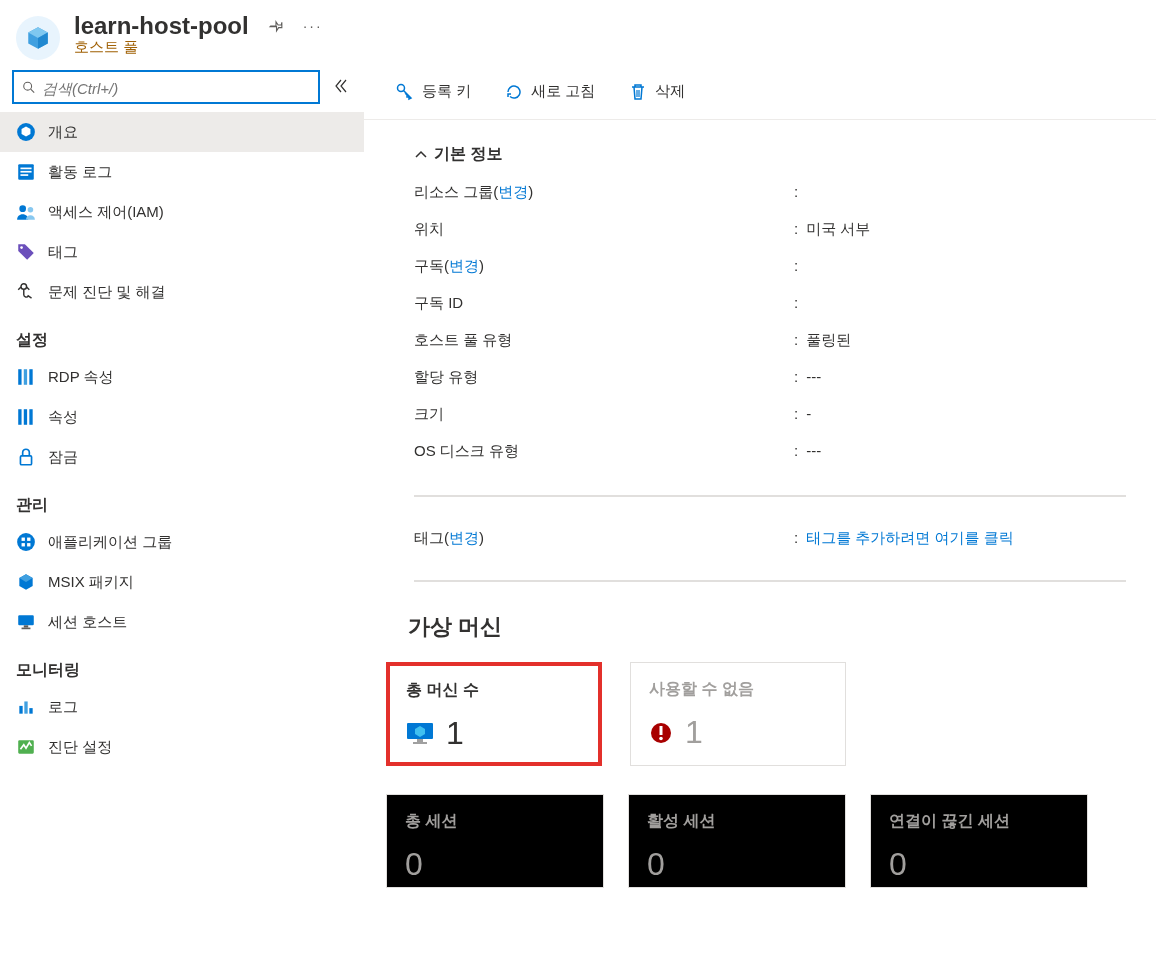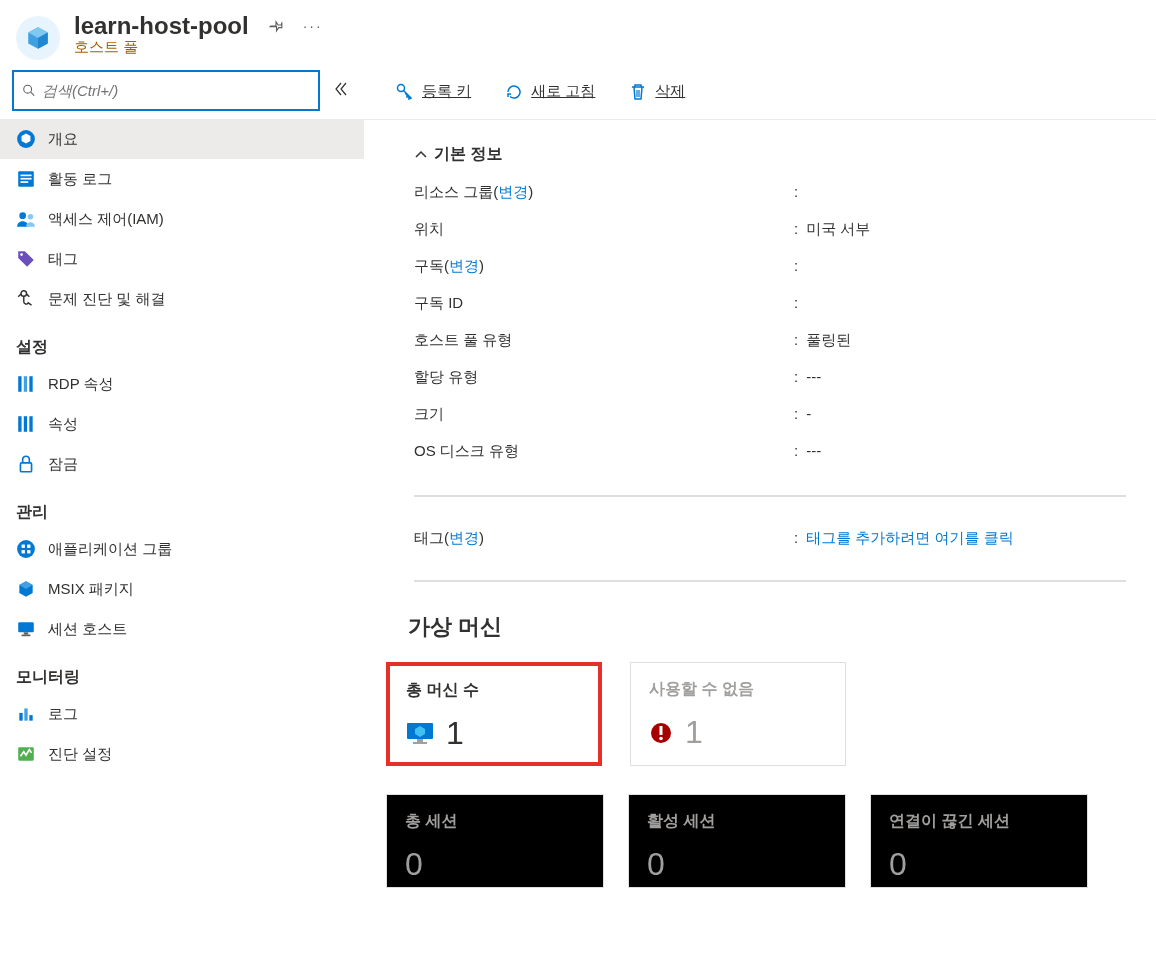--- a/index.html
+++ b/index.html
@@ -69,23 +69,23 @@
     }
     .search-row {
       display: flex;
       align-items: center;
       padding: 6px 10px 8px 12px;
       gap: 6px;
     }
     .search-box {
       flex: 1;
       border: 2px solid #0078d4;
-      height: 41px;
-      display: flex;
-      align-items: center;
+      height: 34px;
+      display: flex;
+      align-items: flex-start;
       padding: 8px 8px;
       background: #fff;
     }
     .search-box svg {
       width: 15px;
       height: 15px;
       color: #605e5c;
       margin-right: 6px;
     }
     .search-input {
@@ -156,21 +156,20 @@
       border-bottom: 1px solid #edebe9;
     }
     .toolbar-btn {
       display: flex;
       align-items: center;
       gap: 8px;
       font-size: 15px;
       color: #323130;
       cursor: pointer;
       padding: 4px 2px;
-      text-decoration: underline;
     }
     .toolbar-btn svg {
       width: 18px;
       height: 18px;
       color: #0078d4;
     }
     .content {
       padding: 24px 30px 0 50px;
     }
     .essentials-header {

